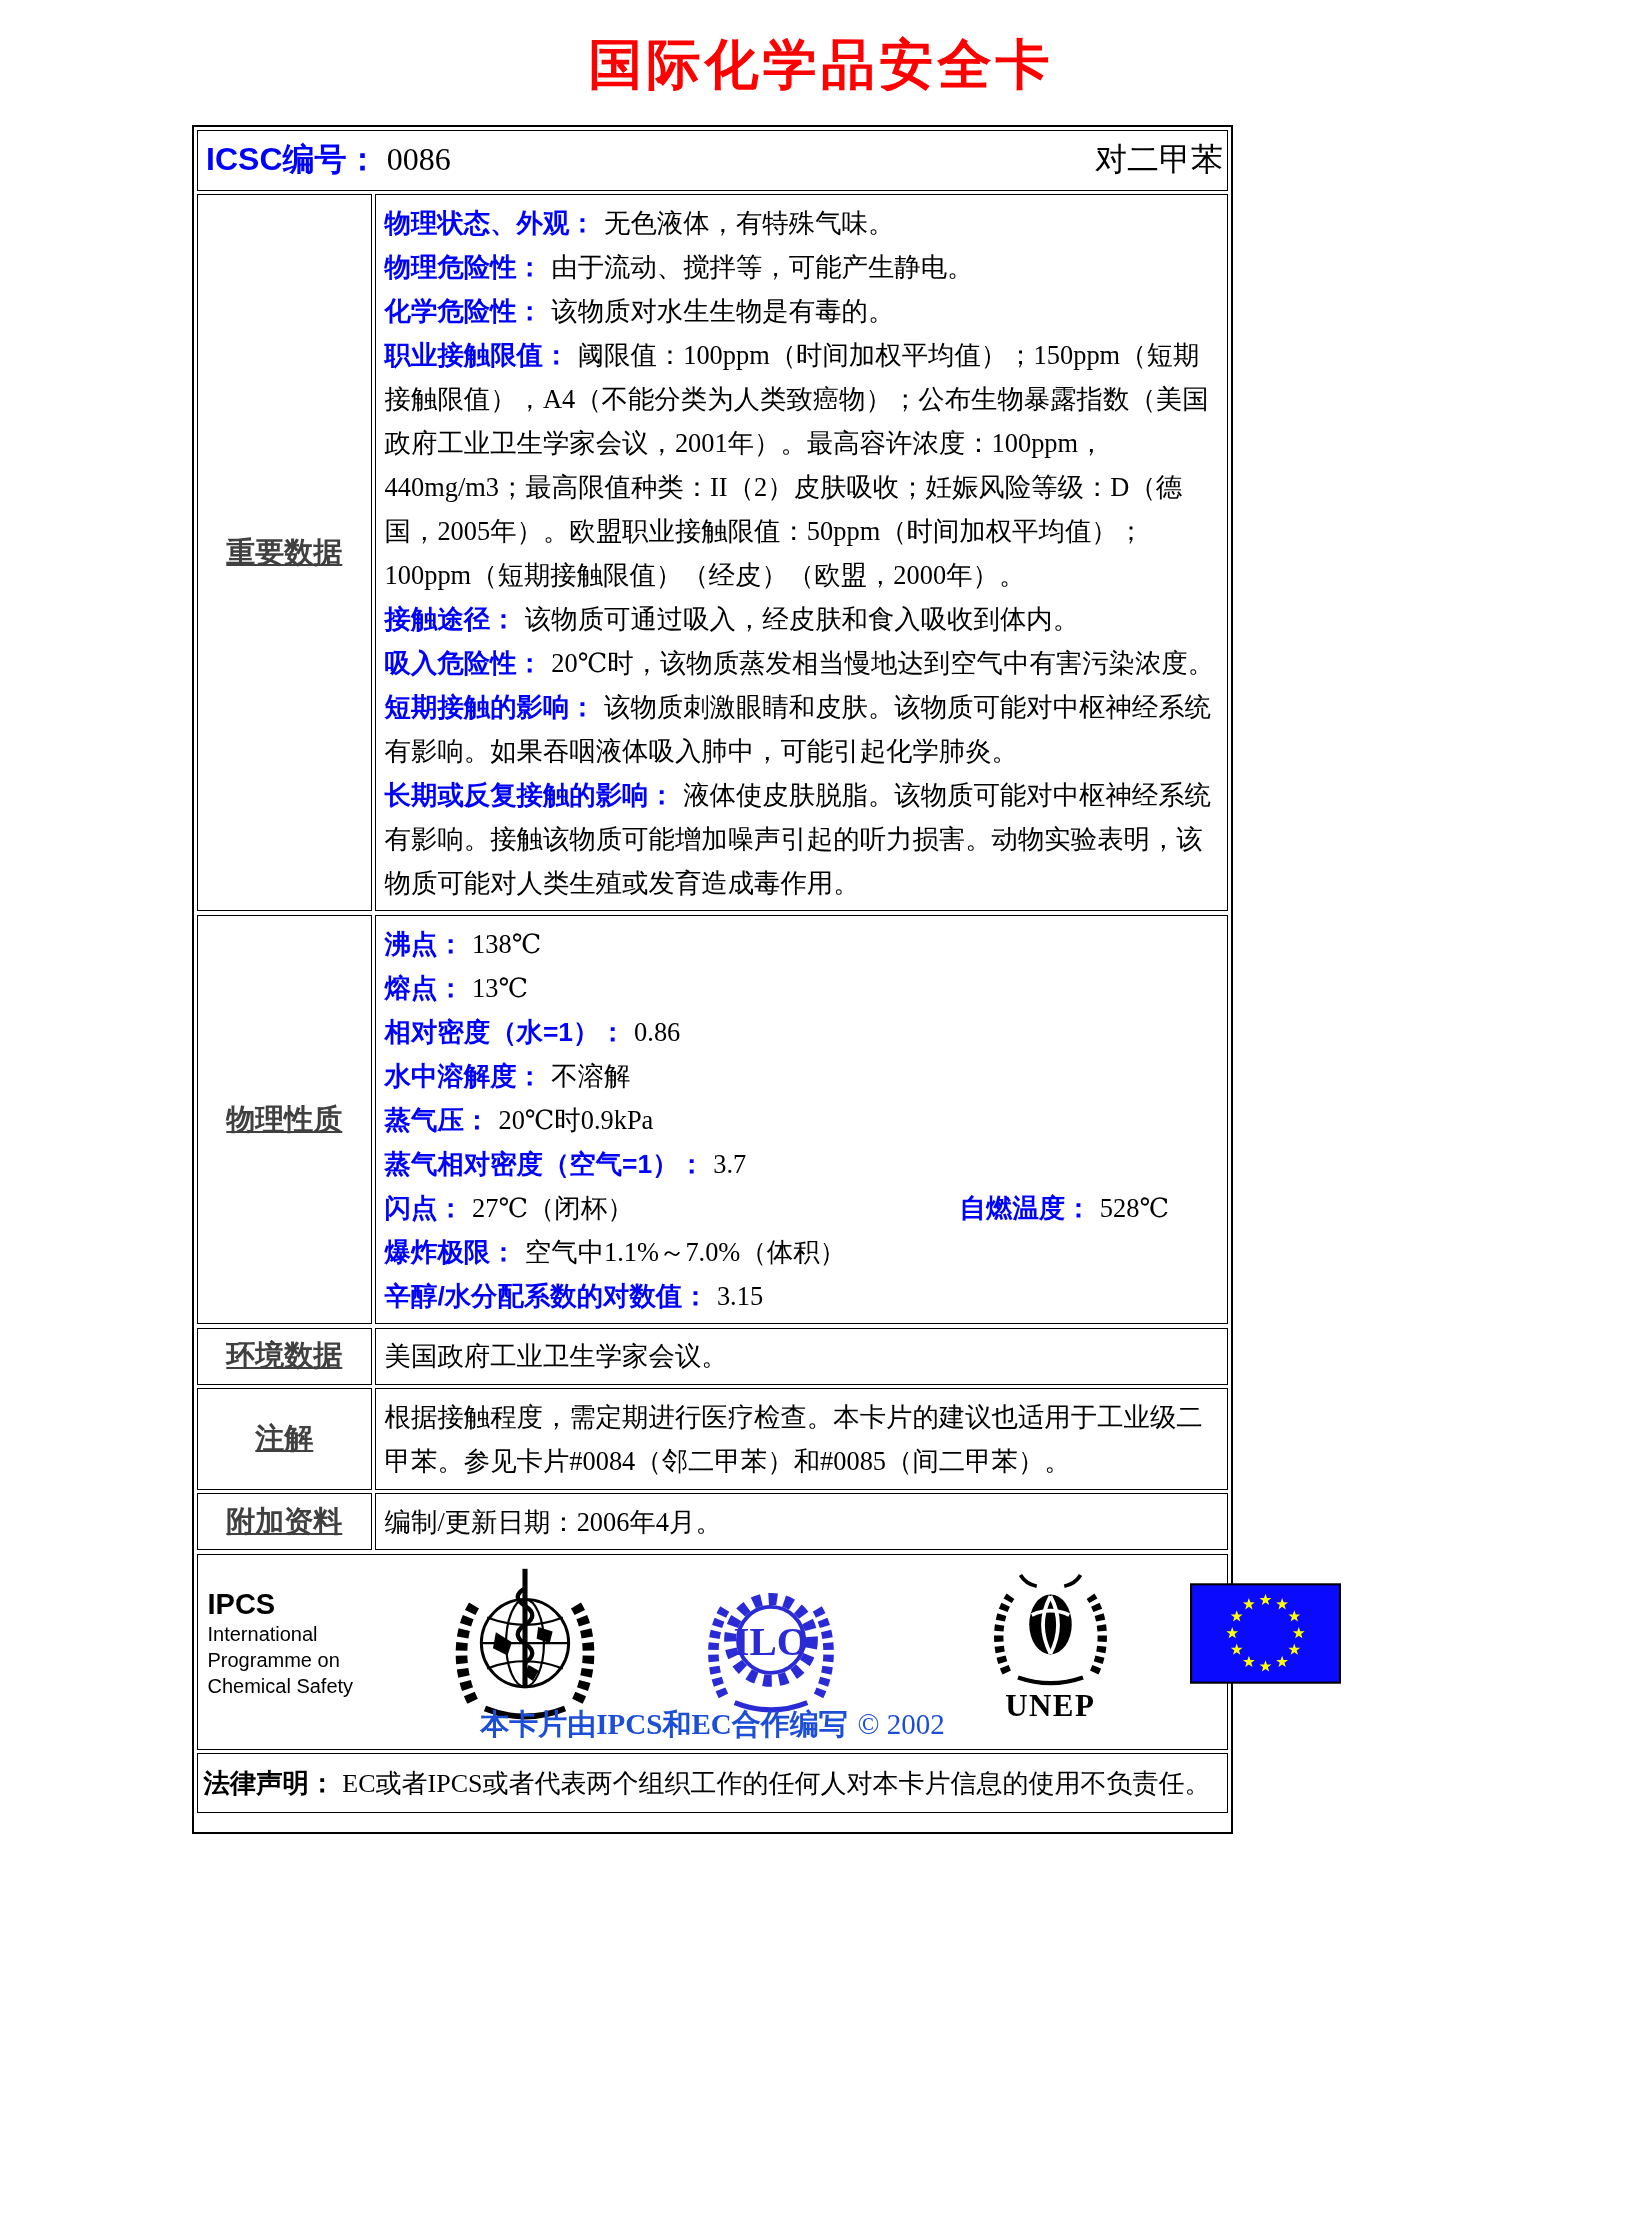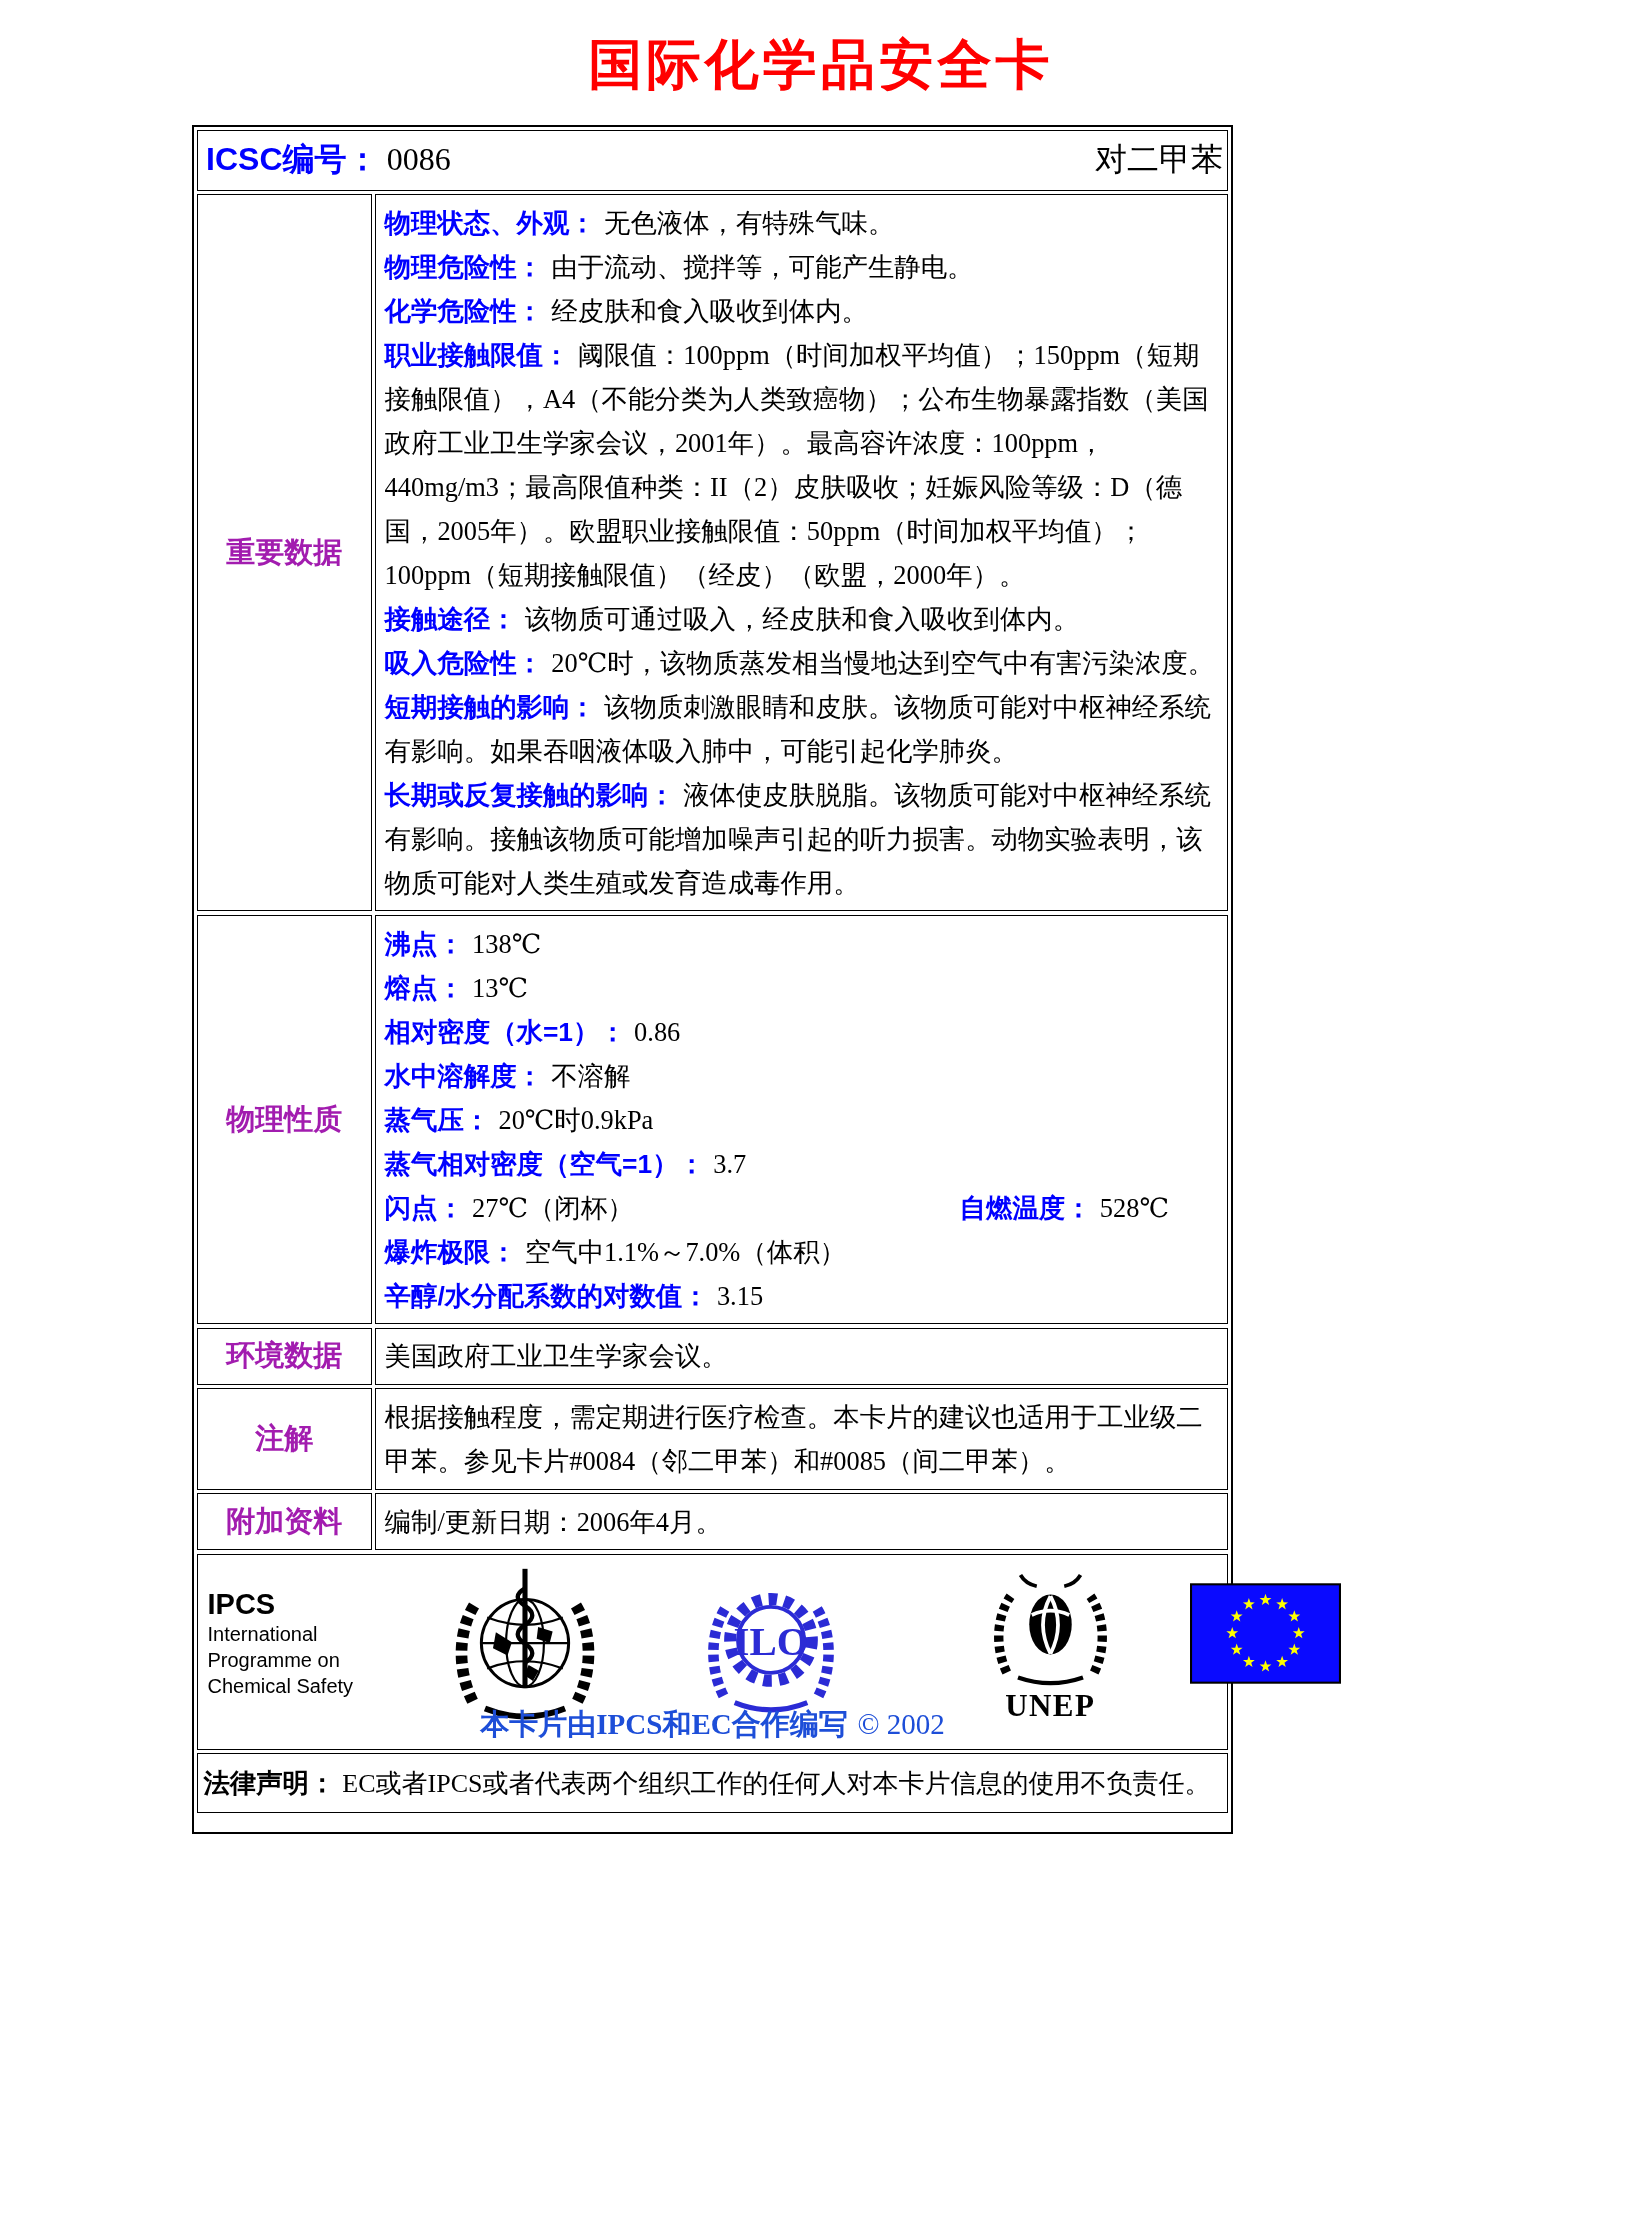--- a/index.html
+++ b/index.html
@@ -19,22 +19,23 @@
   .row{display:flex;gap:3.5px;margin-bottom:3.5px;}
   .row:last-child{margin-bottom:16px;}
   .cell{border:1.4px solid #000;box-sizing:border-box;background:#fff;}
   .header-cell{
     flex:1;display:flex;justify-content:space-between;align-items:center;
     height:61px;padding:0 4.2px 0 8.3px;font-size:32px;
   }
   .hdr-left{white-space:nowrap;}
   .label-cell{
     flex:0 0 175px;display:flex;align-items:center;justify-content:center;
-    color:#a21caf;font-weight:bold;font-size:29px;text-align:center;
+    color:#404040;font-weight:bold;font-size:29px;text-align:center;
     font-family:"Liberation Sans","DejaVu Sans",sans-serif;
+    text-decoration:underline;
   }
   .content-cell{flex:1 1 auto;padding:5.6px 4.2px 5.6px 8.3px;font-size:26.4px;line-height:44px;min-width:0;}
   .blbl{
     color:#0000FF;font-weight:bold;margin-right:8.3px;
     font-family:"Liberation Sans","DejaVu Sans",sans-serif;
   }
   .item{margin:0;}
   .pp-line{white-space:nowrap;}
   .pp-pair-left{display:inline-block;width:575px;}
   .logos-cell{flex:1;position:relative;height:196px;}
@@ -75,21 +76,21 @@
       <span class="hdr-left"><span class="blbl">ICSC编号：</span><span>0086</span></span>
       <span>对二甲苯</span>
     </div>
   </div>
 
   <div class="row">
     <div class="cell label-cell">重要数据</div>
     <div class="cell content-cell">
       <p class="item"><span class="blbl">物理状态、外观：</span><span>无色液体，有特殊气味。</span></p>
       <p class="item"><span class="blbl">物理危险性：</span><span>由于流动、搅拌等，可能产生静电。</span></p>
-      <p class="item"><span class="blbl">化学危险性：</span><span>经皮肤和食入吸收到体内。</span></p>
+      <p class="item"><span class="blbl">化学危险性：</span><span>该物质对水生生物是有毒的。</span></p>
       <p class="item"><span class="blbl">职业接触限值：</span><span>阈限值：100ppm（时间加权平均值）；150ppm（短期接触限值），A4（不能分类为人类致癌物）；公布生物暴露指数（美国政府工业卫生学家会议，2001年）。最高容许浓度：100ppm，440mg/m3；最高限值种类：II（2）皮肤吸收；妊娠风险等级：D（德国，2005年）。欧盟职业接触限值：50ppm（时间加权平均值）；100ppm（短期接触限值）（经皮）（欧盟，2000年）。</span></p>
       <p class="item"><span class="blbl">接触途径：</span><span>该物质可通过吸入，经皮肤和食入吸收到体内。</span></p>
       <p class="item"><span class="blbl">吸入危险性：</span><span>20℃时，该物质蒸发相当慢地达到空气中有害污染浓度。</span></p>
       <p class="item"><span class="blbl">短期接触的影响：</span><span>该物质刺激眼睛和皮肤。该物质可能对中枢神经系统有影响。如果吞咽液体吸入肺中，可能引起化学肺炎。</span></p>
       <p class="item"><span class="blbl">长期或反复接触的影响：</span><span>液体使皮肤脱脂。该物质可能对中枢神经系统有影响。接触该物质可能增加噪声引起的听力损害。动物实验表明，该物质可能对人类生殖或发育造成毒作用。</span></p>
     </div>
   </div>
 
   <div class="row">
     <div class="cell label-cell">物理性质</div>

